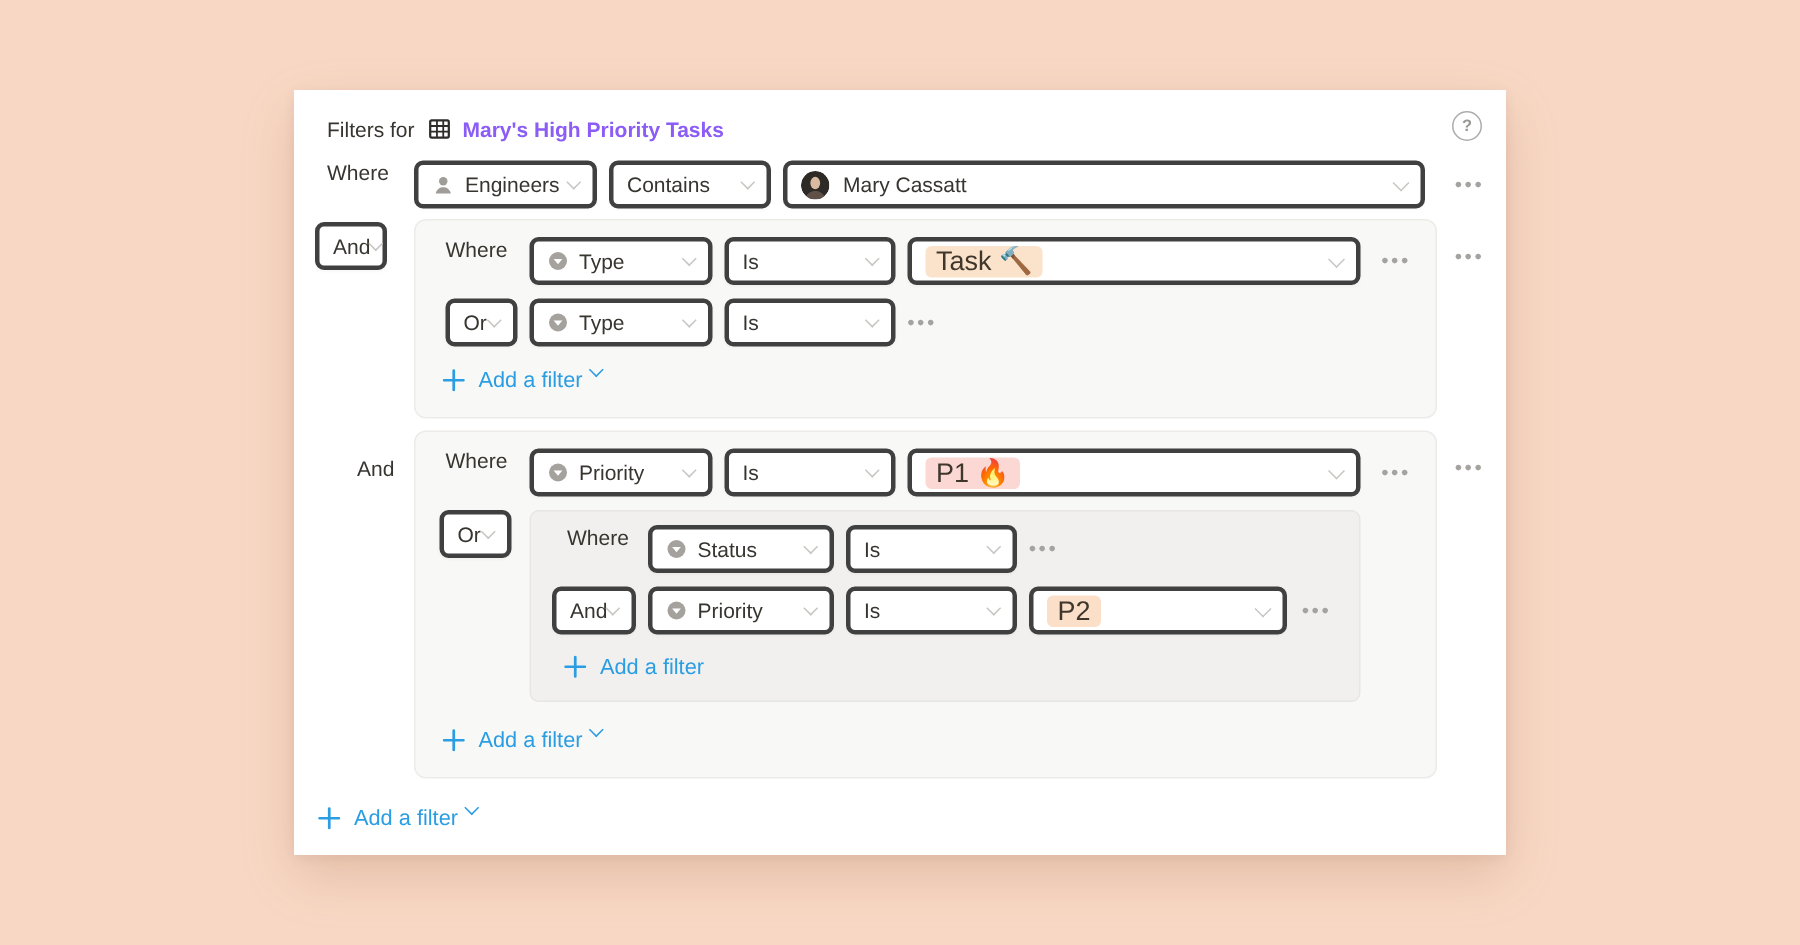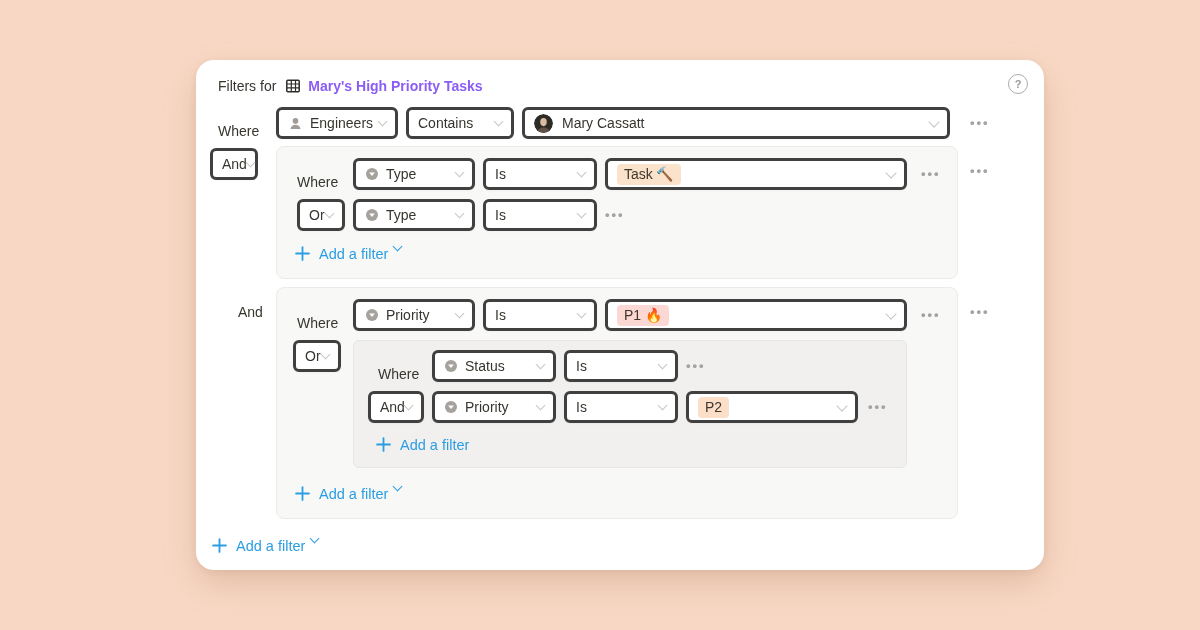--- a/index.html
+++ b/index.html
@@ -1,45 +1,45 @@
 <!DOCTYPE html>
 <html><head>
 <meta charset="utf-8">
 <style>
   html,body{margin:0;padding:0;}
   body{width:1200px;height:630px;overflow:hidden;
        font-family:"Liberation Sans","DejaVu Sans",sans-serif;
        -webkit-font-smoothing:antialiased;color:#37352f;}
   #page{position:absolute;inset:0;}
   .card{position:absolute;left:196px;top:60px;width:808px;height:510px;
-        background:#ffffff;border-radius:18px;
-        box-shadow:0 14px 34px rgba(150,84,44,.20),0 2px 8px rgba(0,0,0,.06);padding-left:40px;}
+        background:#ffffff;border-radius:0;
+        box-shadow:0 14px 34px rgba(150,84,44,.20),0 2px 8px rgba(0,0,0,.06);}
   
   .hdr{position:absolute;left:22px;top:15px;height:22px;display:flex;align-items:center;font-size:14px;}
   .hdr .prefix{color:#37352f;margin-right:9px;}
   .hdr .ticon{display:flex;align-items:center;margin-right:7px;}
   .hdr .title{font-weight:700;color:#8b5cf6;}
   .help{position:absolute;right:16px;top:14px;width:18px;height:18px;border:1.5px solid #aeacaa;
         border-radius:50%;color:#9b9996;font-size:11px;font-weight:700;display:flex;
         align-items:center;justify-content:center;cursor:pointer;}
   
   .box{background:#fff;border:3px solid #404040;border-radius:6px;height:32px;
        box-sizing:border-box;display:flex;align-items:center;padding:0 9px;
        font-size:14px;color:#37352f;box-shadow:0 1px 2px rgba(0,0,0,.03);cursor:pointer;flex:none;}
   .chev{width:7px;height:7px;border-right:1.6px solid #c8c6c3;border-bottom:1.6px solid #c8c6c3;
         transform:rotate(45deg);flex:none;margin-left:auto;margin-top:-3px;}
   .chev.sm{width:6px;height:6px;}
   .chev.blue{border-color:currentColor;margin-left:6px;}
   .dots{color:#a5a3a0;font-size:13px;letter-spacing:2px;font-weight:700;flex:none;
         cursor:pointer;line-height:32px;user-select:none;}
   .gdots{position:absolute;width:22px;text-align:left;}
   
-  .frow{position:absolute;display:flex;align-items:flex-end;height:32px;}
+  .frow{position:absolute;display:flex;align-items:flex-start;height:32px;}
   .conn-label{flex:none;font-size:14px;color:#37352f;}
-  .tag{border-radius:4px;padding:2px 7px;font-size:14px;color:#3f362c;line-height:17px;white-space:nowrap;}
+  .tag{border-radius:4px;padding:2px 7px;font-size:18px;color:#3f362c;line-height:17px;white-space:nowrap;}
   .sel-icon{display:flex;align-items:center;margin-right:7px;flex:none;}
   .picon{display:flex;align-items:center;margin-right:7px;flex:none;}
   .avatar{width:19px;height:19px;border-radius:50%;overflow:hidden;margin-right:9px;flex:none;}
   
   .group{position:absolute;background:#f8f8f6;border:1px solid #edebe8;border-radius:8px;box-sizing:border-box;}
   .subgroup{position:absolute;background:#f1f0ee;border:1px solid #e8e6e3;border-radius:6px;box-sizing:border-box;}
   .addf{position:absolute;display:flex;align-items:flex-start;font-size:14.5px;cursor:pointer;height:20px;}
   .addf .plus{display:flex;align-items:center;margin-right:9px;}
   
   .w-conn{width:48px;margin-right:8px;}

